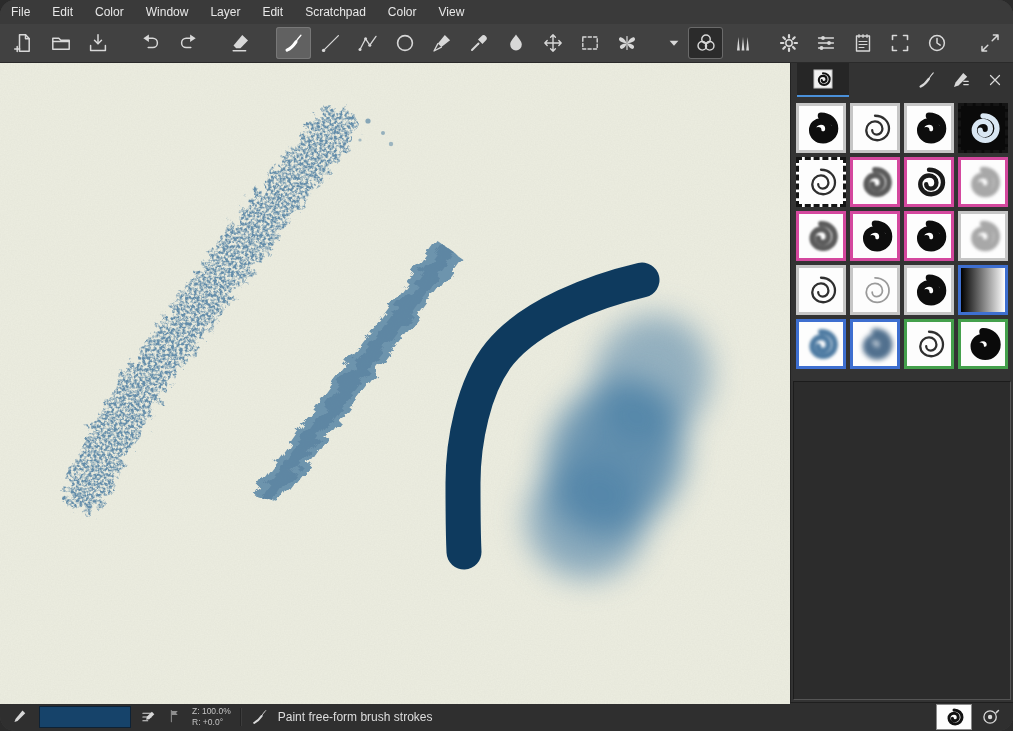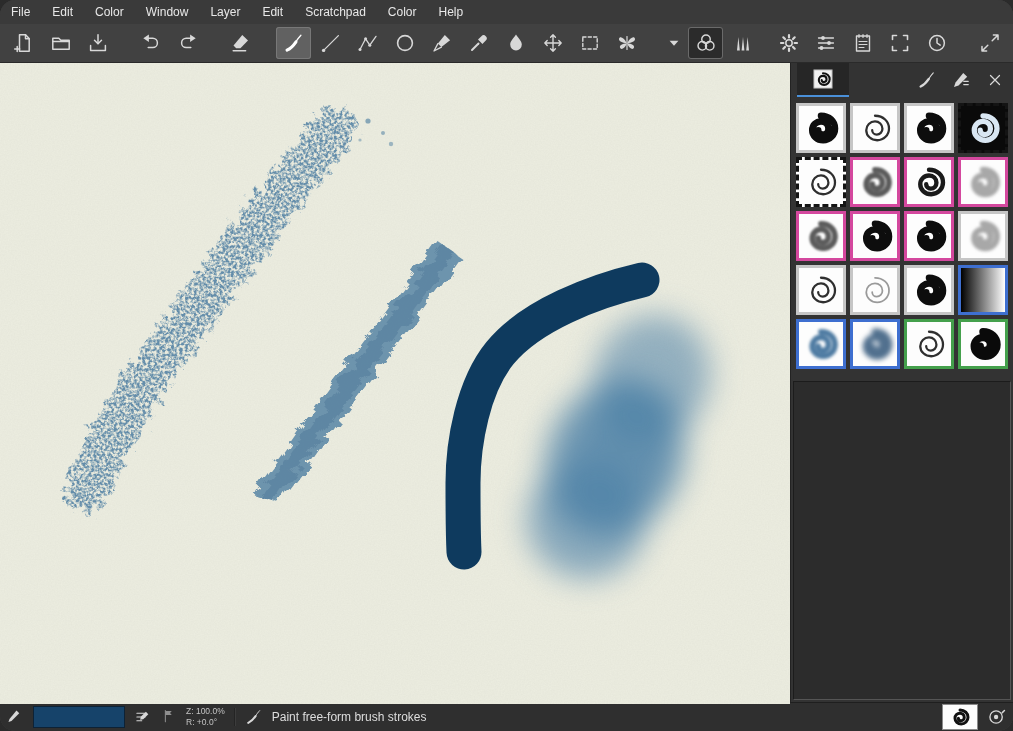--- a/index.html
+++ b/index.html
@@ -41,21 +41,21 @@
   .swatch svg{width:42px;height:42px;}
   .swatch.b-ants{border:3px dashed #141414;background:#fdfdfd;}
   .swatch.b-magenta{border-color:var(--swatch-magenta,#d4489e);}
   .swatch.b-blue{border-color:var(--swatch-blue,#3e6fd0);}
   .swatch.b-green{border-color:var(--swatch-green,#44a04c);}
   .swatch.dark{background:#0a0a0a;}
   .swatch.grad{background:linear-gradient(to right,#000,#fff);}
   .panel-empty{flex:1;margin:4px 2px 2px 2px;background:#2c2c2c;border:1px solid #555;border-top-color:#1c1c1c;border-left-color:#1c1c1c;}
 
   
-  .statusbar{height:28px;background:var(--statusbar-bg,#2f2f2f);border-top:1px solid #1f1f1f;display:flex;align-items:center;padding:0 6px;gap:9px;font-size:12px;color:#cfcfcf;flex:0 0 auto;}
+  .statusbar{height:28px;background:var(--statusbar-bg,#2f2f2f);border-top:1px solid #1f1f1f;display:flex;align-items:center;padding:0 12px;gap:9px;font-size:12px;color:#cfcfcf;flex:0 0 auto;}
   .color-chip{width:92px;height:22px;background:var(--paint-color,#16436a);border:1px solid #0d2236;box-sizing:border-box;}
   .zr{display:flex;flex-direction:column;font-size:8.5px;line-height:1.25;color:#c4c4c4;white-space:nowrap;}
   .tooltip-text{font-size:12px;color:#dedede;text-align:right;}
   .vdiv{width:1px;height:18px;background:#242424;border-right:1px solid #3c3c3c;}
   .mini-swatch{width:36px;height:26px;background:#fdfdfd;border:1px solid #8a8a8a;display:flex;align-items:center;justify-content:center;box-sizing:border-box;}
   .mini-swatch svg{width:24px;height:24px;}
 </style>
 </head>
 <body>
 
@@ -71,21 +71,21 @@
 
   <div class="menubar">
     <span class="menu-item">File</span>
     <span class="menu-item">Edit</span>
     <span class="menu-item">Color</span>
     <span class="menu-item">Window</span>
     <span class="menu-item">Layer</span>
     <span class="menu-item">Edit</span>
     <span class="menu-item">Scratchpad</span>
     <span class="menu-item">Color</span>
-    <span class="menu-item">Help</span>
+    <span class="menu-item">View</span>
   </div>
 
   <div class="toolbar">
     <button class="tb">
         <svg class="ic" width="22" height="22" viewBox="0 0 22 22">
           <path d="M6.5 2.8h6l3.7 3.7v12.7H6.5z"></path>
           <path d="M12.5 2.8v3.9h3.7"></path>
           <path d="M4.2 14.6v5M1.7 17.1h5"></path>
         </svg>
       </button>

